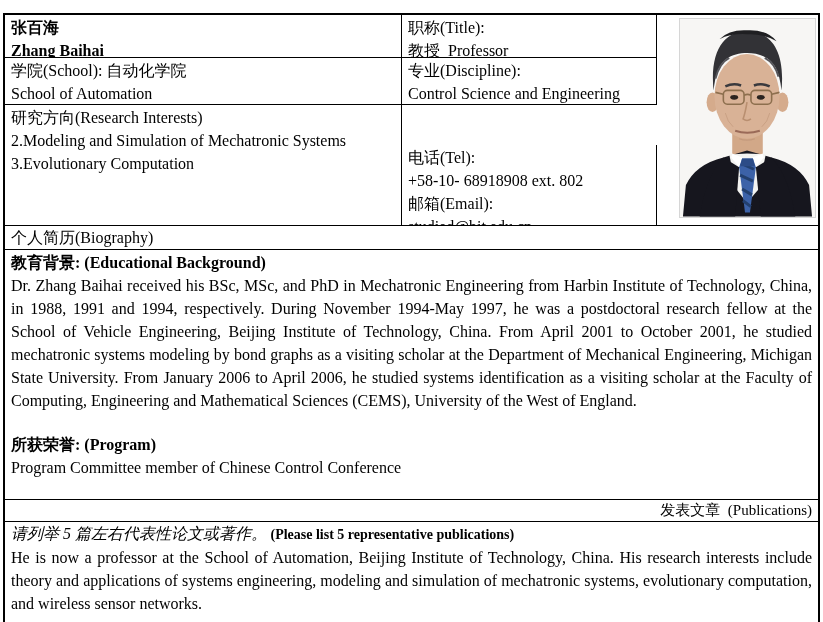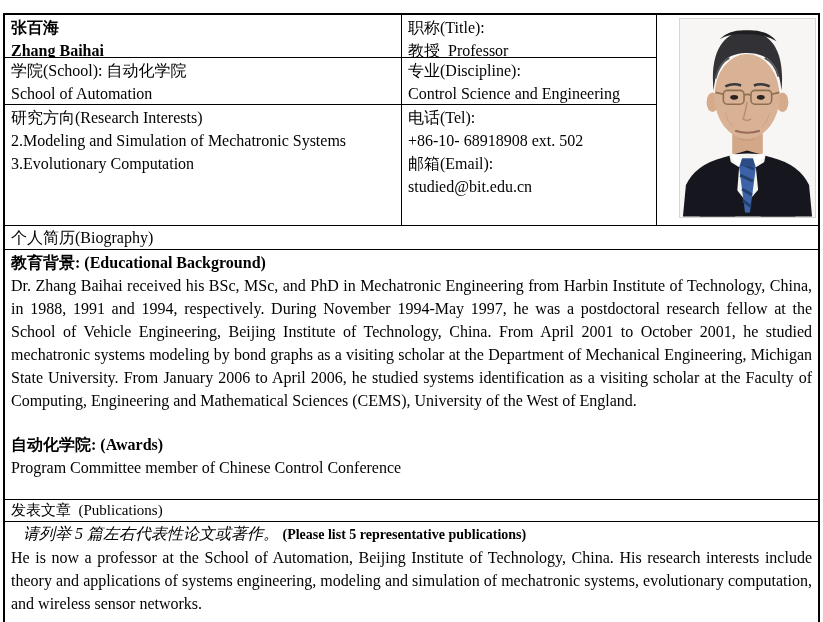--- a/index.html
+++ b/index.html
@@ -24,32 +24,32 @@
   .bold { font-weight:bold; }
   .pre { white-space:pre-wrap; }
 
   .c-name { grid-column:1; grid-row:1; }
   .c-title { grid-column:2; grid-row:1; }
   .c-photo { grid-column:3; grid-row:1 / 4; padding:3px 2px 3px 0;
              display:flex; justify-content:flex-end; align-items:flex-start; }
   .c-school { grid-column:1; grid-row:2; }
   .c-discipline { grid-column:2; grid-row:2; }
   .c-research { grid-column:1; grid-row:3; }
-  .c-contact { grid-column:2; grid-row:3; }
+  .c-contact { grid-column:2; grid-row:3;margin-top:40px; }
   .c-biolabel { grid-row:4; line-height:21px; }
   .c-biocontent { grid-row:5; }
-  .c-pubheader { grid-row:6; text-align:left; font-size:15px; line-height:19px; }
+  .c-pubheader { grid-row:6; text-align:right; font-size:15px; line-height:19px; }
   .c-publast { grid-row:7; }
 
   .line { display:block; }
   .line2 { line-height:23px; }
   .blank-line { height:21px; }
   .para { text-align:justify; line-height:23px; }
   .note-line { line-height:22px; }
-  .note-cn { font-style:italic;margin-left:12px; }
+  .note-cn { font-style:italic; }
   .note-en { font-size:14px;font-weight:bold; }
 
   .photo-frame { width:137px; height:200px; border:1px solid #d6d6d6; background:#fafafa; }
   .photo-frame svg { display:block; width:100%; height:100%; }
 </style>
 </head>
 <body>
 
 <div class="doc">
   <div class="tbl">
@@ -120,32 +120,32 @@
       <span class="line line2">School of Automation</span>
     </div>
 
     <div class="cell br bb c-research">
       <span class="line line2">研究方向(Research Interests)</span>
       <span class="line line2">2.Modeling and Simulation of Mechatronic Systems</span>
       <span class="line line2">3.Evolutionary Computation</span>
     </div>
     <div class="cell br bb c-contact">
       <span class="line line2">电话(Tel):</span>
-      <span class="line line2 pre">+86-10- 68918908 ext. 502</span>
+      <span class="line line2 pre">+58-10- 68918908 ext. 802</span>
       <span class="line line2">邮箱(Email):</span>
       <span class="line line2">studied@bit.edu.cn</span>
     </div>
 
     <div class="cell bb span-all c-biolabel">个人简历(Biography)</div>
 
     <div class="cell bb span-all c-biocontent">
       <span class="line line2 bold">教育背景: (Educational Background)</span>
       <div class="para">Dr. Zhang Baihai received his BSc, MSc, and PhD in Mechatronic Engineering from Harbin Institute of Technology, China, in 1988, 1991 and 1994, respectively. During November 1994-May 1997, he was a postdoctoral research fellow at the School of Vehicle Engineering, Beijing Institute of Technology, China. From April 2001 to October 2001, he studied mechatronic systems modeling by bond graphs as a visiting scholar at the Department of Mechanical Engineering, Michigan State University. From January 2006 to April 2006, he studied systems identification as a visiting scholar at the Faculty of Computing, Engineering and Mathematical Sciences (CEMS), University of the West of England.</div>
       <div class="blank-line"></div>
-      <span class="line line2 bold">自动化学院: (Awards)</span>
+      <span class="line line2 bold">所获荣誉: (Program)</span>
       <span class="line line2">Program Committee member of Chinese Control Conference</span>
     </div>
 
     <div class="cell bb span-all c-pubheader pre">发表文章  (Publications)</div>
 
     <div class="cell span-all c-publast">
       <div class="note-line">
         <span class="note-cn">请列举 5 篇左右代表性论文或著作。</span><span class="note-en pre"> (Please list 5 representative publications)</span>
       </div>
       <div class="para">He is now a professor at the School of Automation, Beijing Institute of Technology, China. His research interests include theory and applications of systems engineering, modeling and simulation of mechatronic systems, evolutionary computation, and wireless sensor networks.</div>

